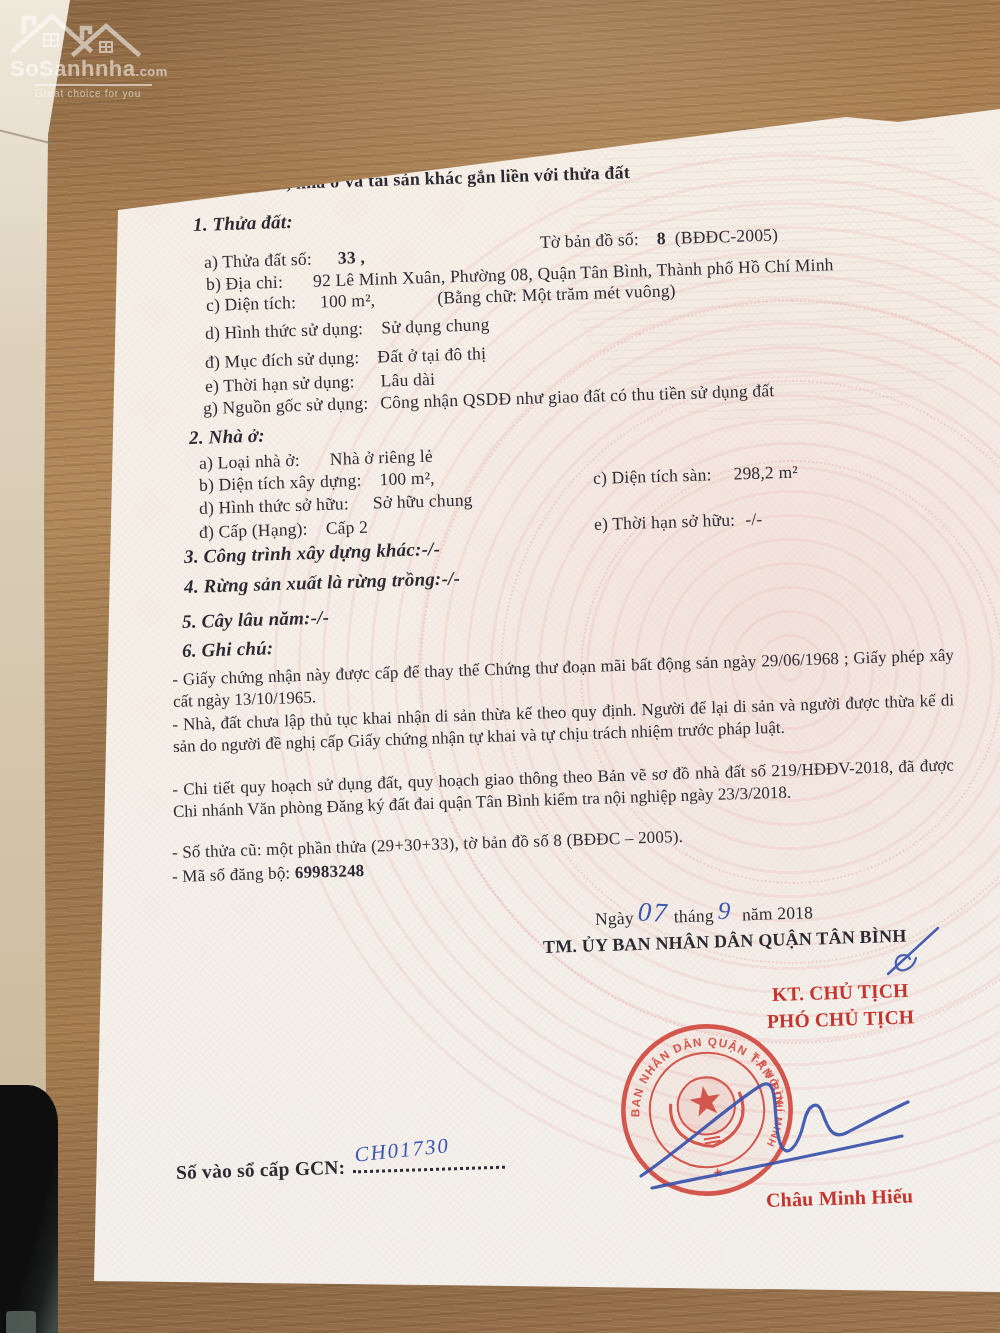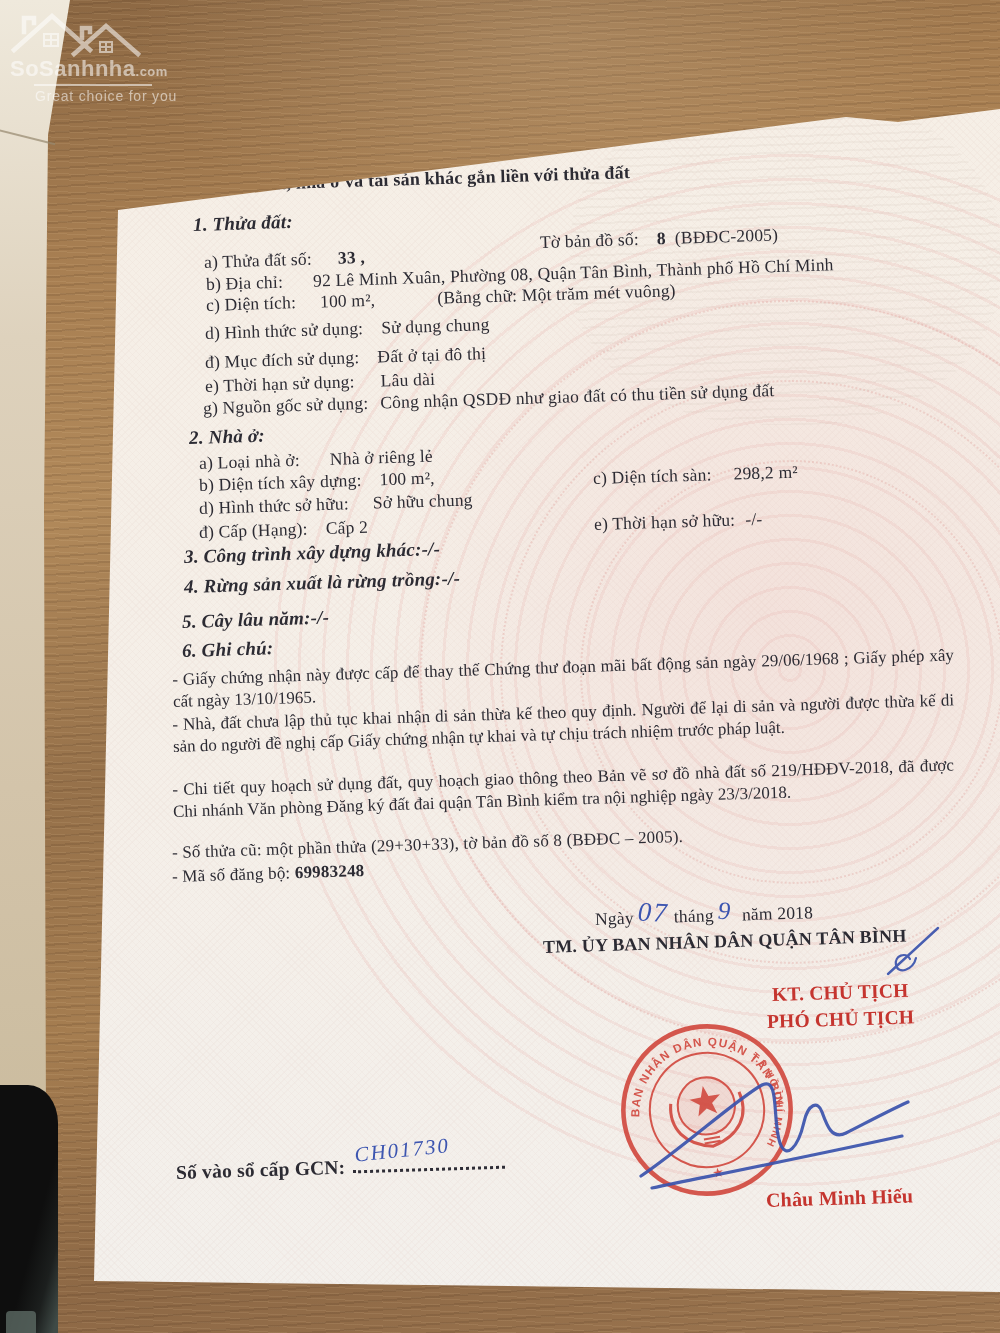--- a/index.html
+++ b/index.html
@@ -51,21 +51,21 @@
        transform:rotate(4deg);letter-spacing:2px;line-height:20px;position:relative;top:-2px;}
   .dotline{display:inline-block;width:152px;height:16px;border-bottom:3px dotted #2e2d36;
        margin-left:8px;position:relative;}
   .ink2{position:absolute;left:2px;top:-14px;font-style:italic;color:#3c55b0;font-size:21px;
        letter-spacing:2px;transform:rotate(-4deg);white-space:nowrap;}
   
   .logo{position:absolute;left:8px;top:6px;width:170px;opacity:.55;color:#fff;z-index:9;}
   .logo-text{font-family:"Liberation Sans",sans-serif;font-weight:700;font-size:22px;letter-spacing:.5px;margin:-2px 0 0 2px;}
   .logo-text .suffix{font-size:13px;font-weight:700;}
   .logo-div{width:118px;border-top:2px solid #fff;margin:2px 0 2px 26px;}
-  .logo-tag{font-family:"Liberation Sans",sans-serif;font-size:14px;letter-spacing:.8px;margin-left:27px;}
+  .logo-tag{font-family:"Liberation Sans",sans-serif;font-size:10px;letter-spacing:.8px;margin-left:27px;}
   svg{display:block;}
   .stamp{position:absolute;left:605px;top:1008px;width:204px;height:204px;opacity:.88;}
   .sigsvg{position:absolute;inset:0;pointer-events:none;}
 </style>
 </head>
 <body>
 
 <div class="shot">
   <div class="wood"></div>
   <div class="wall"></div>

